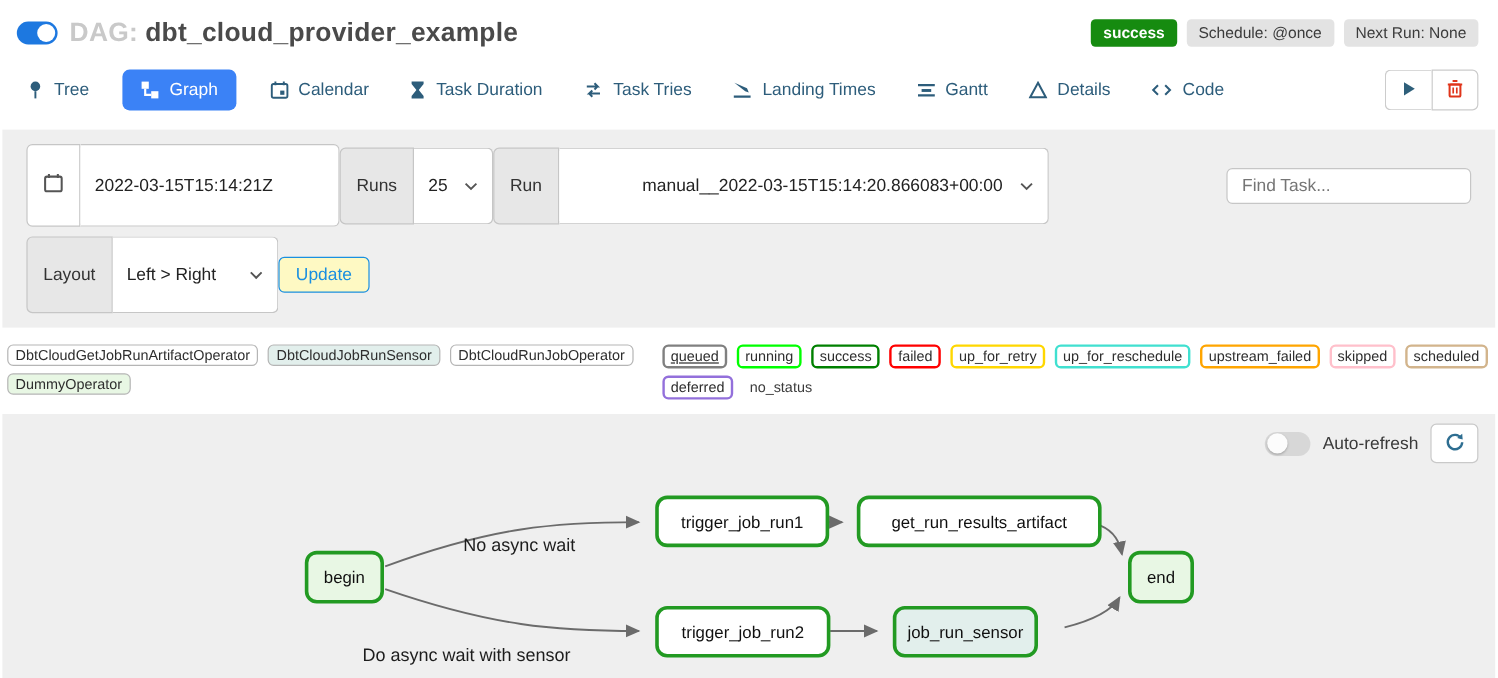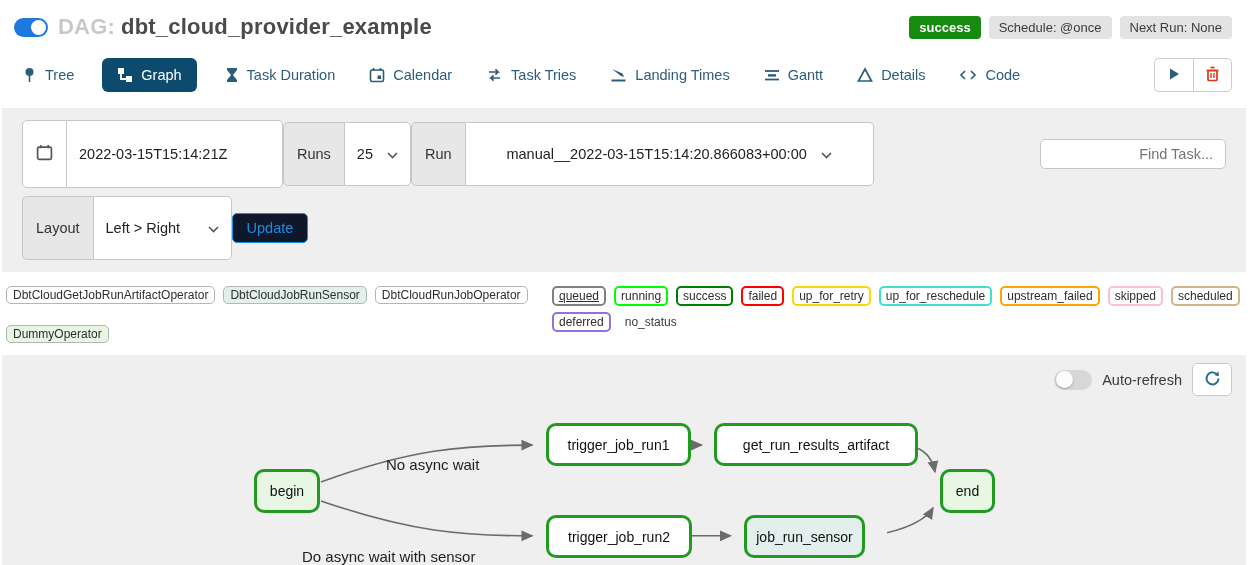--- a/index.html
+++ b/index.html
@@ -15,47 +15,47 @@
   .dag-name { color:#4a4a4a; margin-left:6px; }
   .header-badges { margin-left:auto; display:flex; gap:8px; align-items:center; }
   .badge { font-size:13px; padding:4px 10px; border-radius:4px; background:#e3e3e3; color:#3b3b3b; white-space:nowrap; }
   .badge.success { background:#168b10; color:#fff; font-weight:bold; }
 
   
   .tabbar { display:flex; align-items:center; padding:12px 16px 10px 16px; }
   .tab { display:flex; align-items:center; gap:8px; background:none; border:none; cursor:pointer;
          font-family:inherit; font-size:14.5px; color:#2d5d7b; padding:9px 6px; margin-right:22px; border-radius:6px; }
   .tab svg { display:block; }
-  .tab.active { background:#0c4a6e; color:#fff; padding:9px 15px; }
+  .tab.active { background:#3b82f6; color:#fff; padding:9px 15px; }
   .tab-actions { margin-left:auto; display:flex; }
   .iconbtn { width:39px; height:34px; background:#fff; border:1px solid #ccc; display:flex; align-items:center; justify-content:center; cursor:pointer; }
   .iconbtn:first-child { border-radius:5px 0 0 5px; border-right:none; }
   .iconbtn:last-child { border-radius:0 5px 5px 0; }
 
   
   .filterbar { background:#efefef; margin:6px 2px 0 2px; padding:12px 20px 12px 20px; }
   .frow { display:flex; align-items:center; }
   .frow + .frow { margin-top:8px; }
   .igroup { display:inline-flex; align-items:stretch; }
   .addon { background:#e7e7e7; border:1px solid #c6c6c6; padding:23px 13px; font-size:14.5px; color:#333;
            display:flex; align-items:center; border-radius:5px 0 0 5px; }
   .addon.white { background:#fff; }
   .ibox { background:#fff; border:1px solid #c6c6c6; border-left:none; padding:6px 12px; font-size:14.5px; color:#222;
           display:flex; align-items:center; gap:10px; border-radius:0 5px 5px 0; min-height:32px; }
   .selbox { cursor:pointer; }
   .selbox svg { margin-left:4px; }
   input.text { background:#fff; border:1px solid #c6c6c6; border-radius:5px; padding:6px 12px; font-size:14.5px;
           font-family:inherit; color:#222; outline:none; }
-  .find-task { margin-left:auto; width:186px;text-align:right; }
-  .btn-update { background:#0f172a; border:1px solid #1a8fe0; color:#1a8fe0; font-size:14.5px; font-family:inherit;
+  .find-task { margin-left:auto; width:204px; }
+  .btn-update { background:#fef9c3; border:1px solid #1a8fe0; color:#1a8fe0; font-size:14.5px; font-family:inherit;
                 padding:6px 14px; border-radius:5px; cursor:pointer; }
 
   
   .legend { display:flex; padding:14px 6px 0 6px; align-items:flex-start; }
-  .op-legend { flex:0 0 546px; display:flex; flex-wrap:wrap; gap:21px 8px; }
+  .op-legend { flex:0 0 546px; display:flex; flex-wrap:wrap; gap:6px 8px; }
   .st-legend { flex:1; display:flex; flex-wrap:wrap; gap:6px 8px; align-items:center; }
   .lbadge { font-size:12px; padding:1px 6px; border-radius:5px; background:#fff; border:1px solid #b5b5b5; color:#2e2e2e; white-space:nowrap; }
   .sbadge { border-width:2px; padding:1px 5px; }
   .no-status { font-size:12px; color:#3a3a3a; margin-left:6px; }
 
   
   .graph-panel { position:relative; background:#efefef; margin:12px 2px 0 2px; height:247px; }
   .refresh-row { position:absolute; top:8px; right:14px; display:flex; align-items:center; gap:10px; }
   .mini-switch { width:38px; height:20px; border-radius:10px; background:#d7d7d7; position:relative; cursor:pointer; }
   .mini-switch .knob { position:absolute; top:1.5px; left:2px; width:17px; height:17px; border-radius:50%;
@@ -100,36 +100,36 @@
         <svg width="16" height="16" viewBox="0 0 16 16">
           <rect x="1" y="1" width="6" height="6" fill="currentColor"></rect>
           <rect x="9" y="9" width="6" height="6" fill="currentColor"></rect>
           <path d="M4 7 v5 h5" stroke="currentColor" stroke-width="1.8" fill="none"></path>
         </svg>
       </span>
     <span>Graph</span>
   </button>
   <button class="tab">
     <span>
-        <svg width="14" height="16" viewBox="0 0 14 16">
-          <path d="M2 1 h10 v2 l-4 5 4 5 v2 H2 v-2 l4-5 -4-5 z" fill="currentColor"></path>
-        </svg>
-      </span>
-    <span>Task Duration</span>
-  </button>
-  <button class="tab">
-    <span>
         <svg width="16" height="16" viewBox="0 0 16 16">
           <rect x="1.5" y="3" width="13" height="11.5" rx="1.5" fill="none" stroke="currentColor" stroke-width="1.6"></rect>
           <line x1="4.5" y1="1" x2="4.5" y2="4" stroke="currentColor" stroke-width="1.6"></line>
           <line x1="11.5" y1="1" x2="11.5" y2="4" stroke="currentColor" stroke-width="1.6"></line>
           <rect x="8.5" y="8.5" width="3.5" height="3.5" fill="currentColor"></rect>
         </svg>
       </span>
     <span>Calendar</span>
+  </button>
+  <button class="tab">
+    <span>
+        <svg width="14" height="16" viewBox="0 0 14 16">
+          <path d="M2 1 h10 v2 l-4 5 4 5 v2 H2 v-2 l4-5 -4-5 z" fill="currentColor"></path>
+        </svg>
+      </span>
+    <span>Task Duration</span>
   </button>
   <button class="tab">
     <span>
         <svg width="17" height="16" viewBox="0 0 17 16">
           <path d="M3 5 h9 l-2.6-2.6 M12 5 l-2.6 2.6" stroke="currentColor" stroke-width="1.7" fill="none"></path>
           <path d="M14 11 H5 l2.6-2.6 M5 11 l2.6 2.6" stroke="currentColor" stroke-width="1.7" fill="none"></path>
         </svg>
       </span>
     <span>Task Tries</span>
   </button>
@@ -203,21 +203,21 @@
       <span class="addon">Runs</span>
       <span class="ibox selbox">
         <span>25</span>
         <span><svg width="11" height="7" viewBox="0 0 11 7">
               <polyline points="1,1 5.5,5.5 10,1" fill="none" stroke="#555" stroke-width="1.6"></polyline>
             </svg></span>
       </span>
     </div>
     <div class="igroup">
       <span class="addon">Run</span>
-      <span class="ibox selbox" style="min-width:408px; justify-content:center;">
+      <span class="ibox selbox" style="min-width:408px; justify-content:flex-end;">
         <span>manual__2022-03-15T15:14:20.866083+00:00</span>
         <span><svg width="11" height="7" viewBox="0 0 11 7">
               <polyline points="1,1 5.5,5.5 10,1" fill="none" stroke="#555" stroke-width="1.6"></polyline>
             </svg></span>
       </span>
     </div>
     <input class="text find-task" placeholder="Find Task..." style="">
   </div>
   <div class="frow">
     <div class="igroup">

